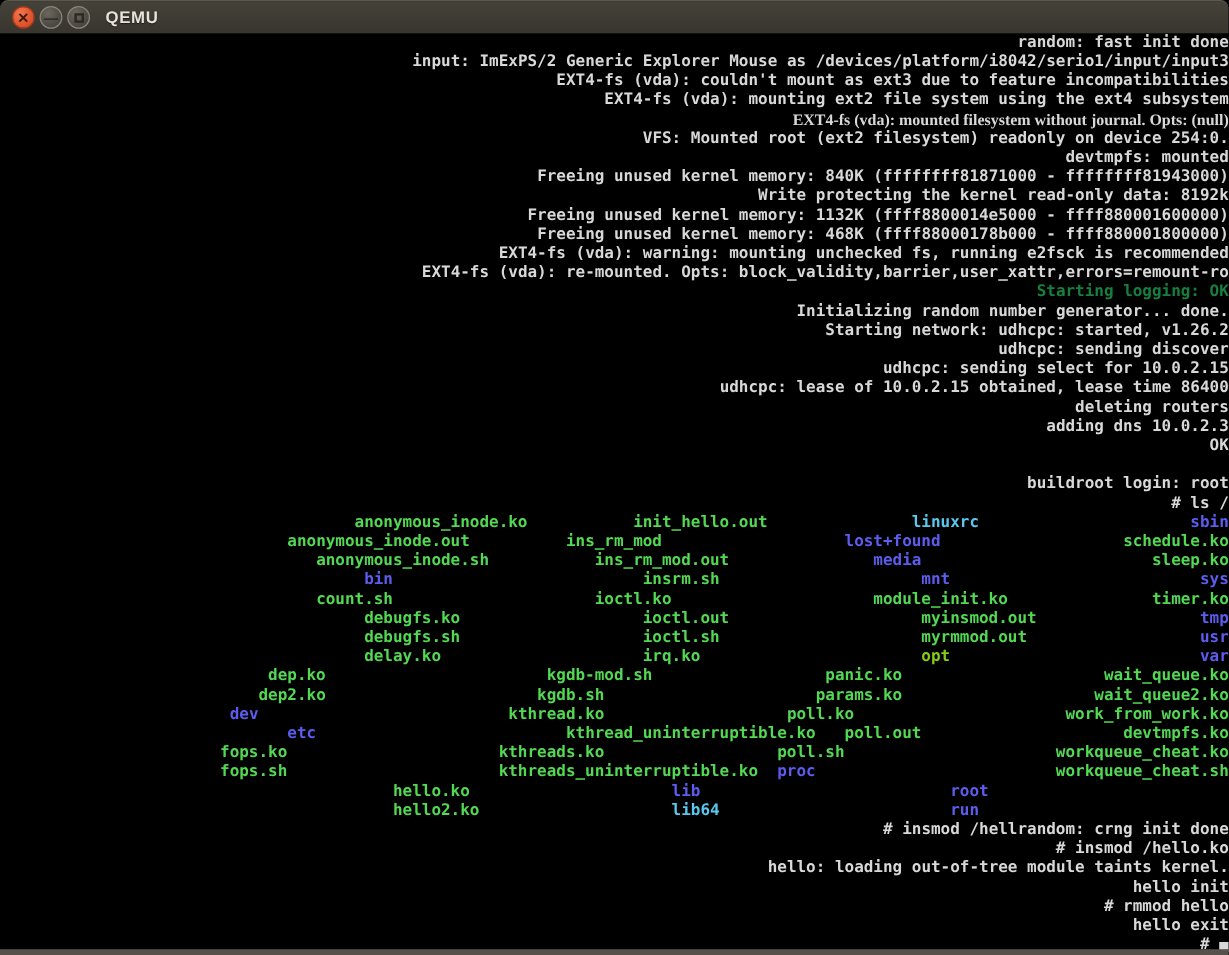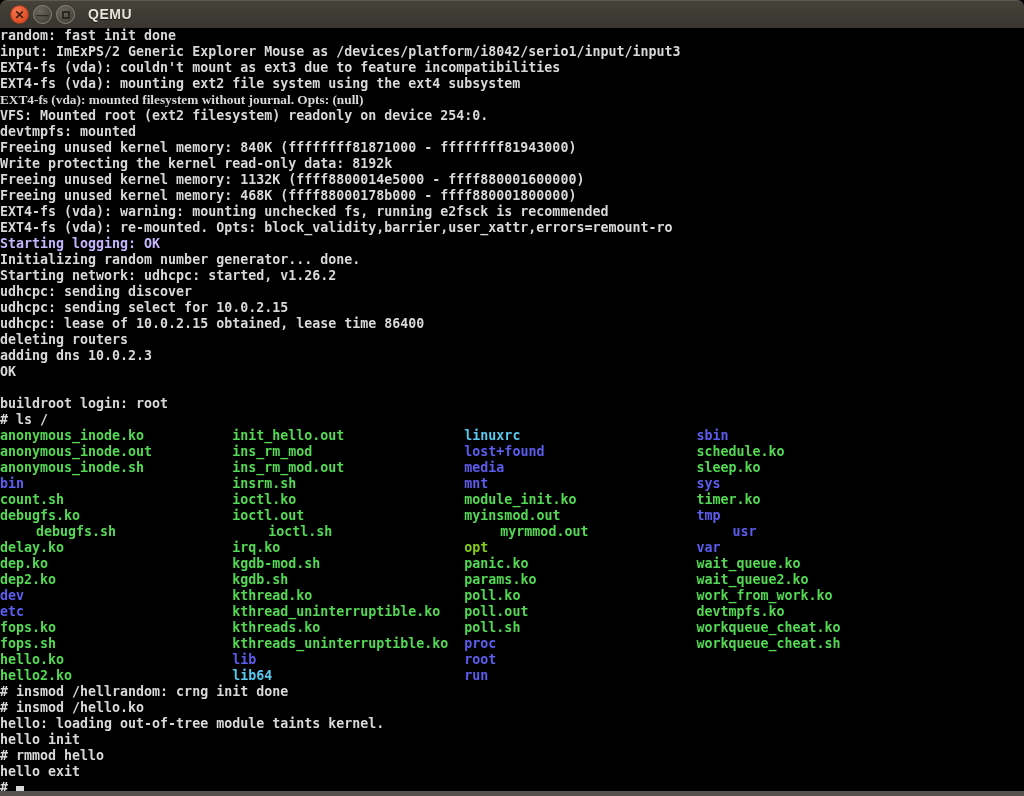--- a/index.html
+++ b/index.html
@@ -52,20 +52,21 @@
     color: #e7e3da; font-size: 14px; font-weight: bold;
     text-shadow: 0 1px 1px rgba(0,0,0,0.55);
     letter-spacing: 0.5px;
   }
 
   
   .screen {
     width: 1024px; height: 768px;
     background: #000;
     overflow: hidden;
+    text-align: right;
   }
   .t-line {
     height: 16px;
     white-space: pre;
     font-family: "DejaVu Sans Mono", "Liberation Mono", monospace;
     font-size: 13.3px;
     line-height: 16px;
     font-weight: bold;
   }
   .cursor {
@@ -105,21 +106,21 @@
       <div class="t-line"><span style="color: rgb(216, 216, 216);">EXT4-fs (vda): mounting ext2 file system using the ext4 subsystem</span></div>
       <div class="t-line"><span style="color: rgb(216, 216, 216); font-family: Liberation Serif, serif;">EXT4-fs (vda): mounted filesystem without journal. Opts: (null)</span></div>
       <div class="t-line"><span style="color: rgb(216, 216, 216);">VFS: Mounted root (ext2 filesystem) readonly on device 254:0.</span></div>
       <div class="t-line"><span style="color: rgb(216, 216, 216);">devtmpfs: mounted</span></div>
       <div class="t-line"><span style="color: rgb(216, 216, 216);">Freeing unused kernel memory: 840K (ffffffff81871000 - ffffffff81943000)</span></div>
       <div class="t-line"><span style="color: rgb(216, 216, 216);">Write protecting the kernel read-only data: 8192k</span></div>
       <div class="t-line"><span style="color: rgb(216, 216, 216);">Freeing unused kernel memory: 1132K (ffff8800014e5000 - ffff880001600000)</span></div>
       <div class="t-line"><span style="color: rgb(216, 216, 216);">Freeing unused kernel memory: 468K (ffff88000178b000 - ffff880001800000)</span></div>
       <div class="t-line"><span style="color: rgb(216, 216, 216);">EXT4-fs (vda): warning: mounting unchecked fs, running e2fsck is recommended</span></div>
       <div class="t-line"><span style="color: rgb(216, 216, 216);">EXT4-fs (vda): re-mounted. Opts: block_validity,barrier,user_xattr,errors=remount-ro</span></div>
-      <div class="t-line"><span style="color: #c4b5fd;">Starting logging: OK</span></div>
+      <div class="t-line"><span style="color: #15803d;">Starting logging: OK</span></div>
       <div class="t-line"><span style="color: rgb(216, 216, 216);">Initializing random number generator... done.</span></div>
       <div class="t-line"><span style="color: rgb(216, 216, 216);">Starting network: udhcpc: started, v1.26.2</span></div>
       <div class="t-line"><span style="color: rgb(216, 216, 216);">udhcpc: sending discover</span></div>
       <div class="t-line"><span style="color: rgb(216, 216, 216);">udhcpc: sending select for 10.0.2.15</span></div>
       <div class="t-line"><span style="color: rgb(216, 216, 216);">udhcpc: lease of 10.0.2.15 obtained, lease time 86400</span></div>
       <div class="t-line"><span style="color: rgb(216, 216, 216);">deleting routers</span></div>
       <div class="t-line"><span style="color: rgb(216, 216, 216);">adding dns 10.0.2.3</span></div>
       <div class="t-line"><span style="color: rgb(216, 216, 216);">OK</span></div>
       <div class="t-line"><span style="color: rgb(216, 216, 216);"></span></div>
       <div class="t-line"><span style="color: rgb(216, 216, 216);">buildroot login: root</span></div>

